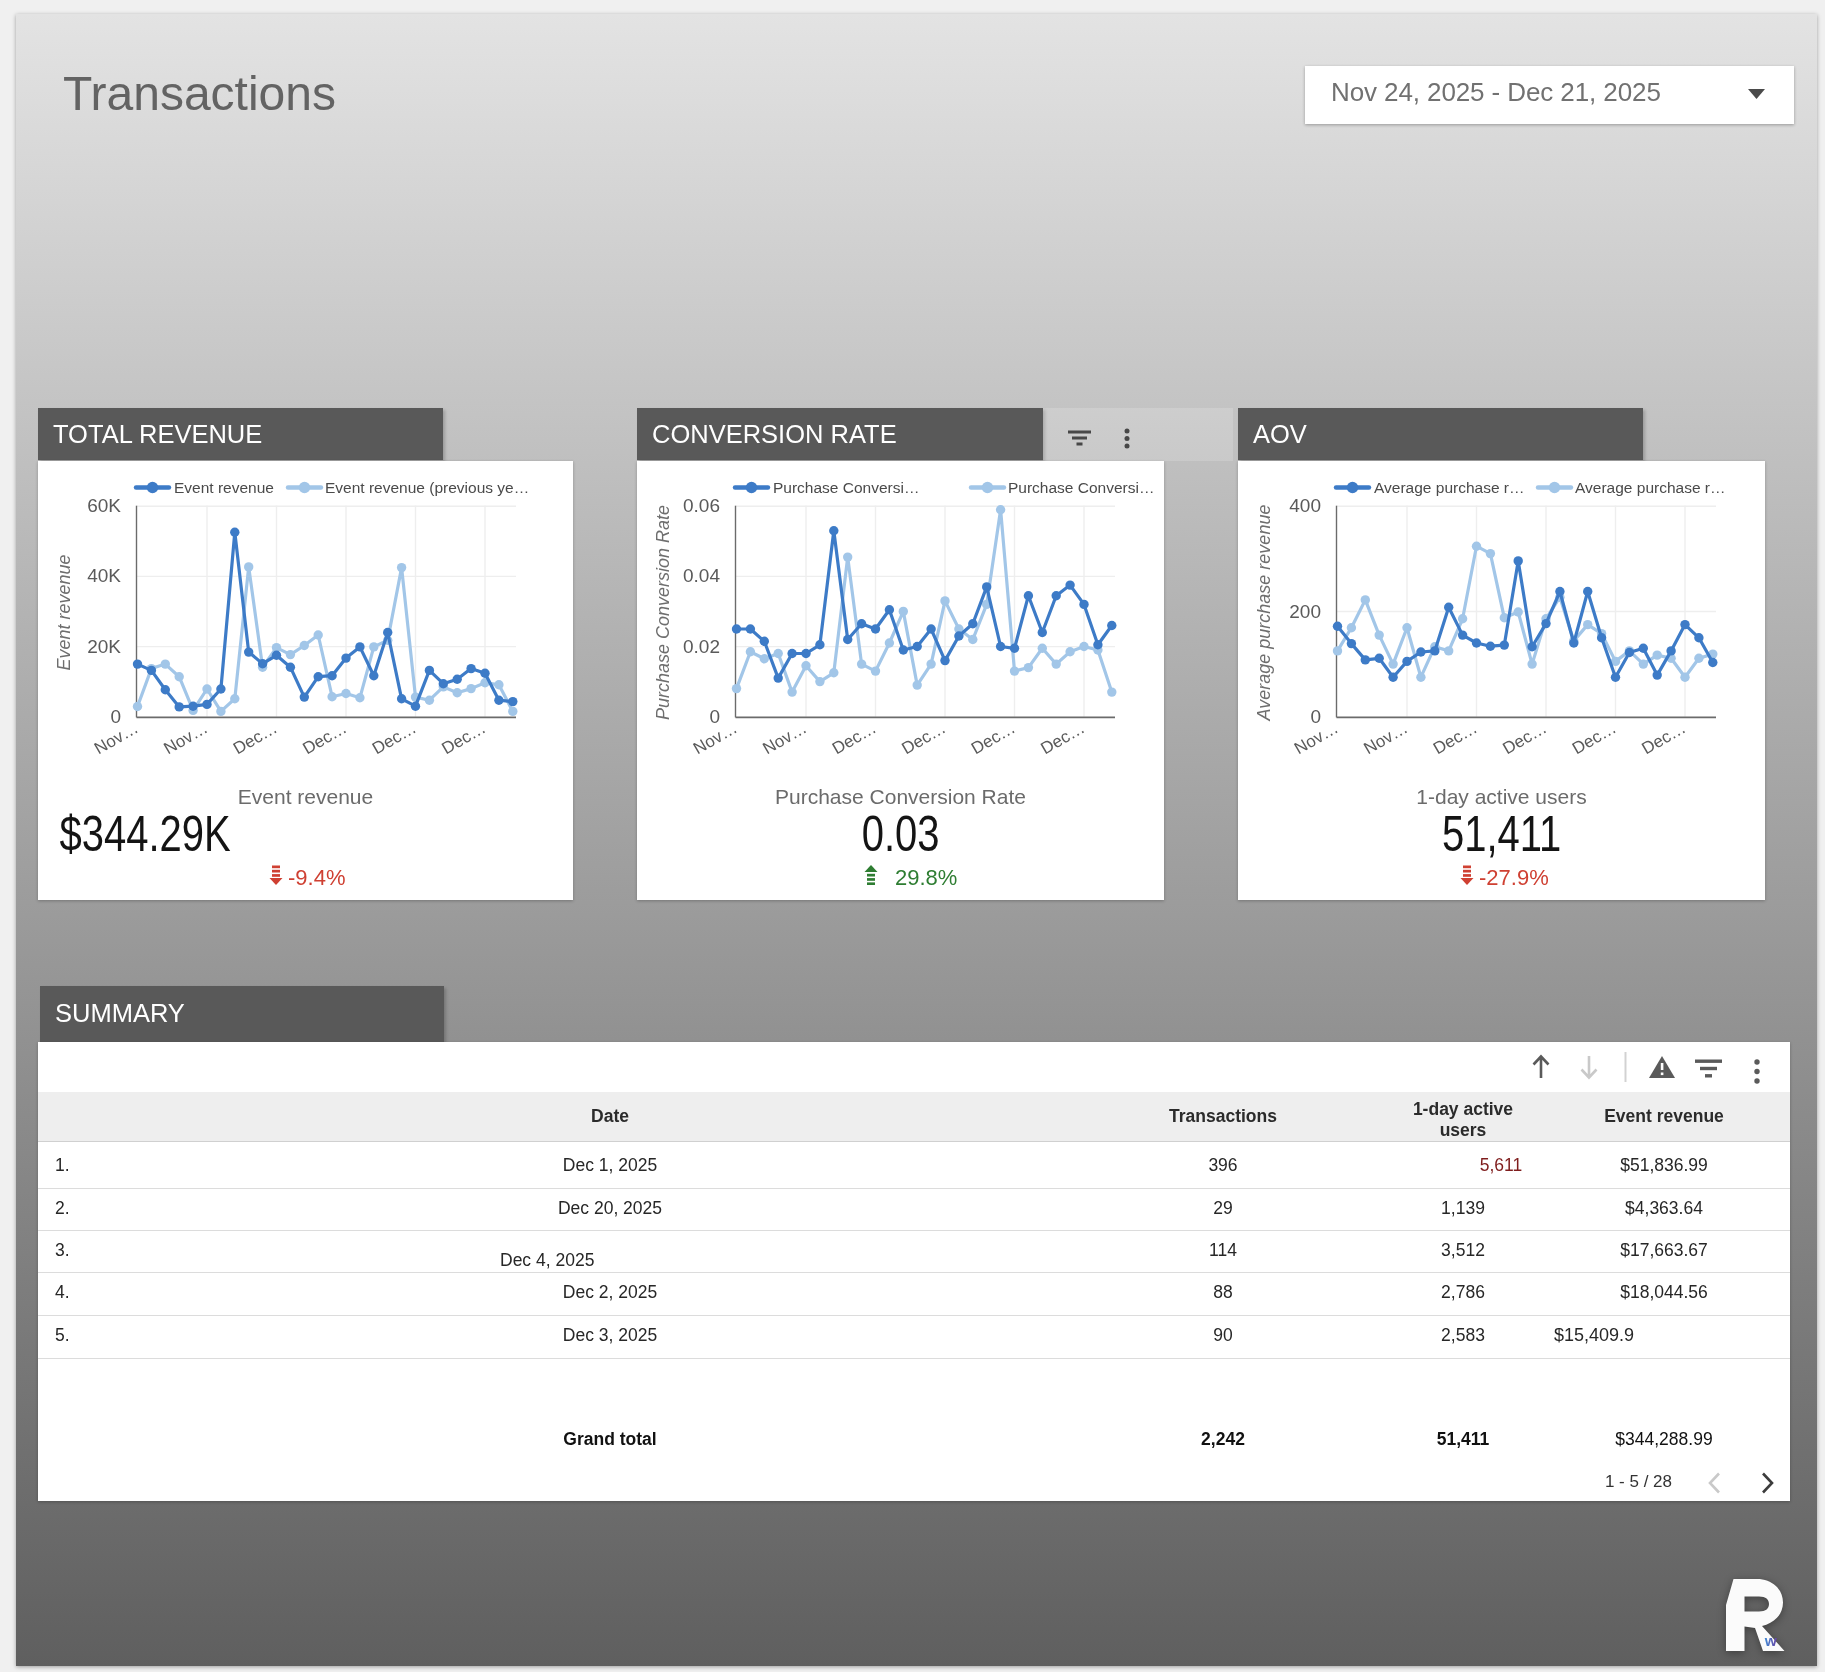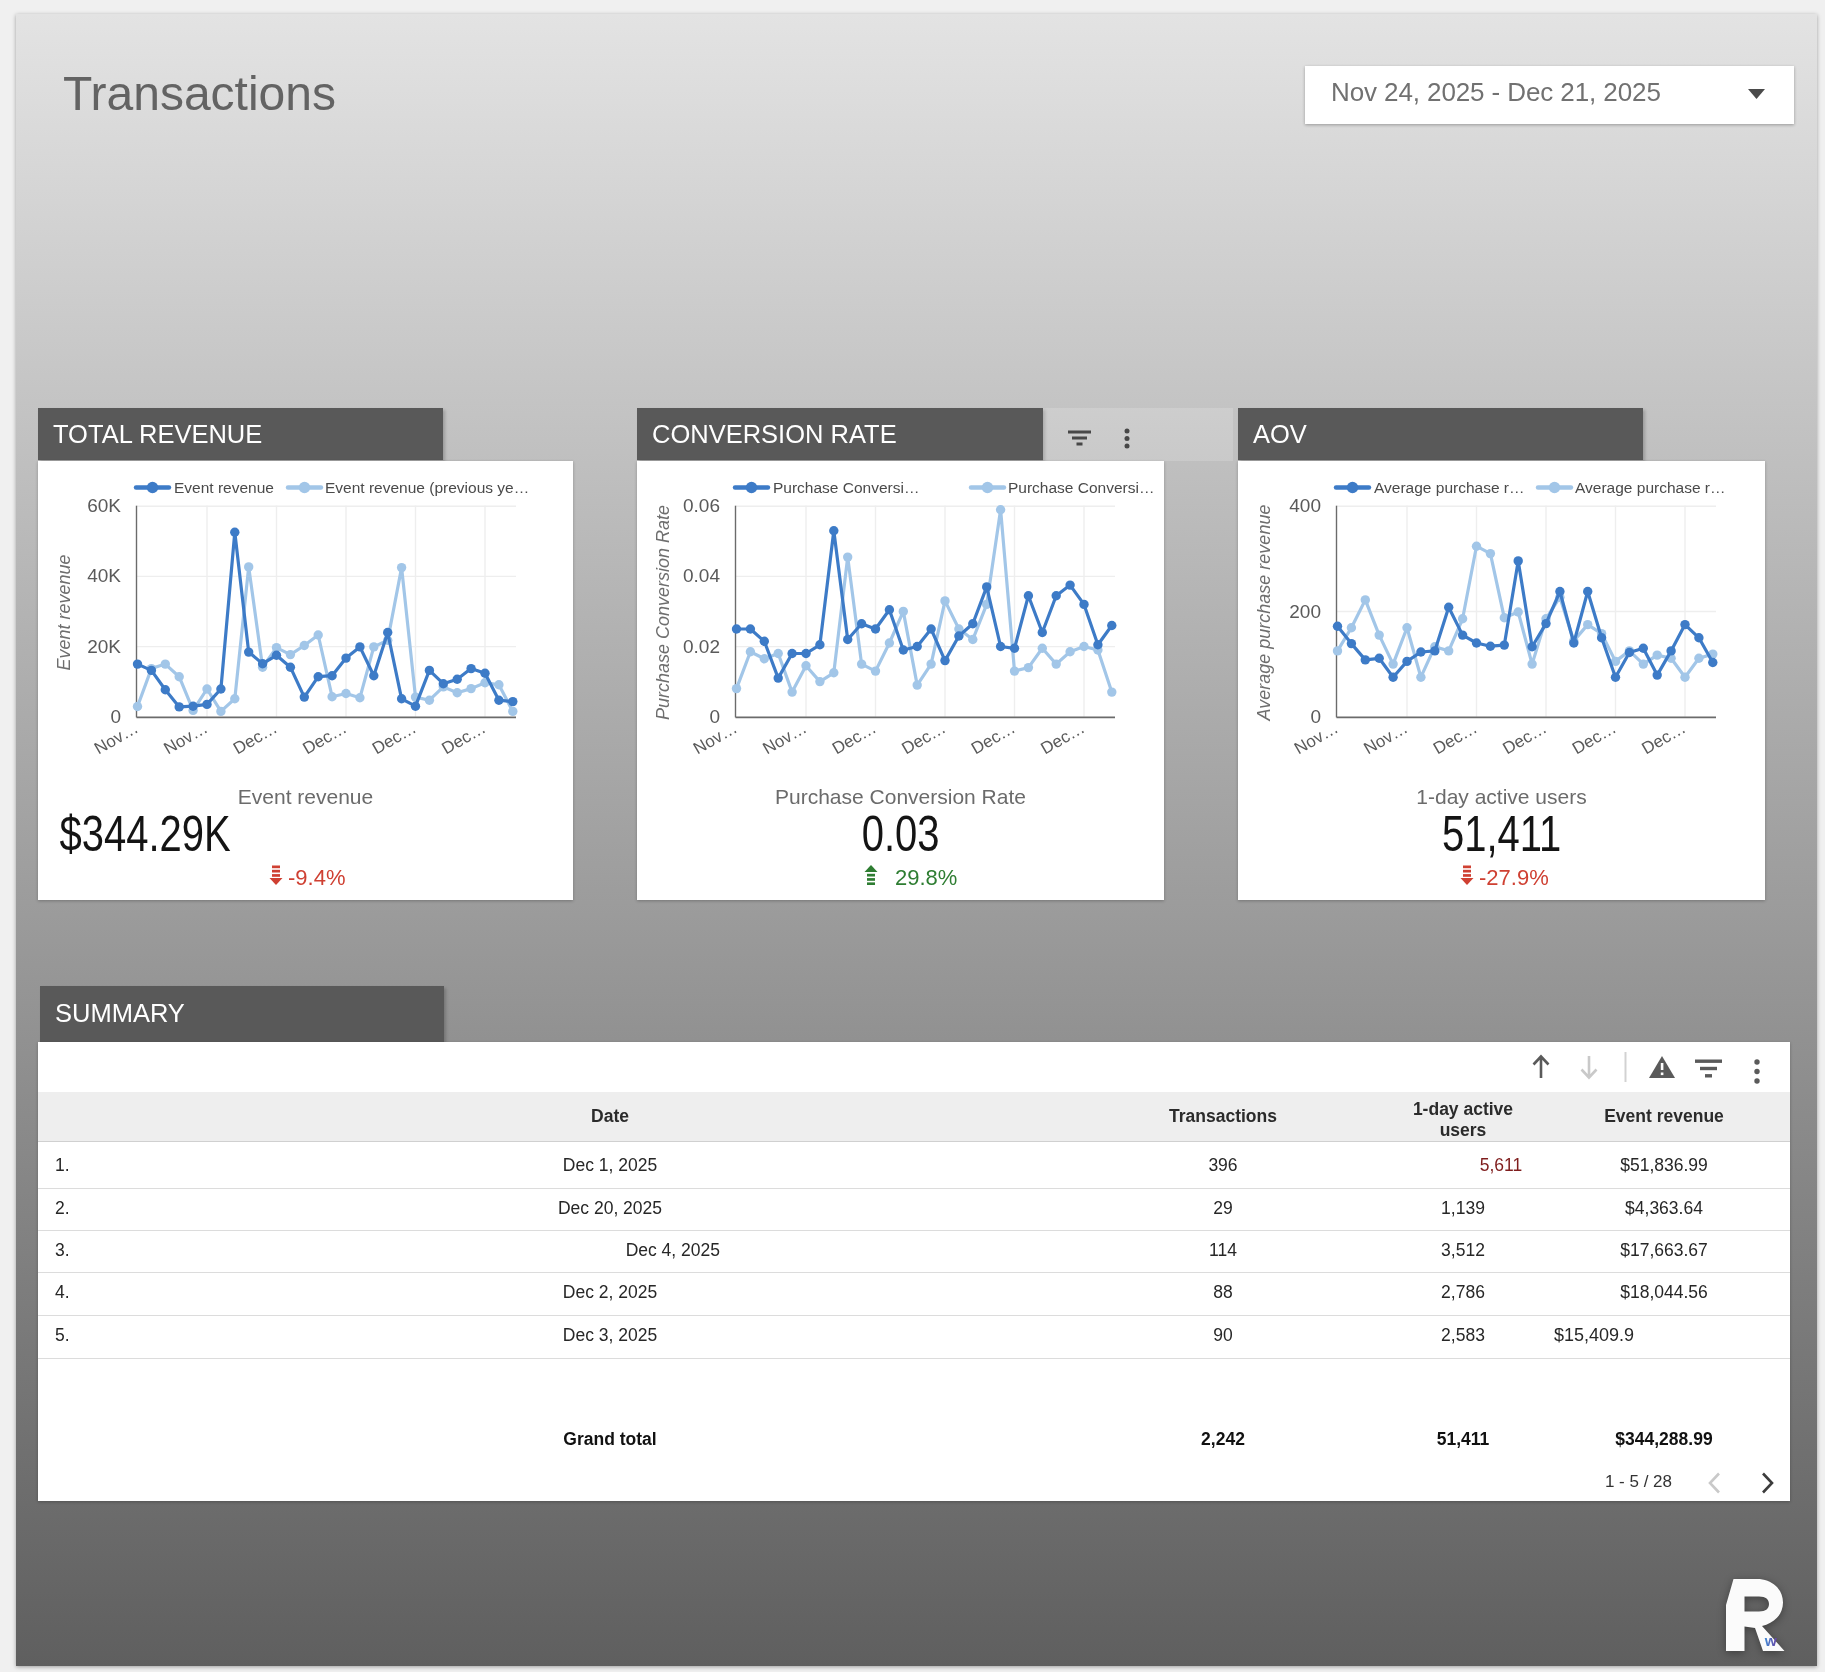--- a/index.html
+++ b/index.html
@@ -352,41 +352,41 @@
       <div style="position:absolute;font-size:17.5px;color:#7f1d1d;left:1363px;top:113px;width:200px;text-align:center">5,611</div>
       <div style="position:absolute;font-size:17.5px;color:#272727;left:1516px;top:113px;width:220px;text-align:center">$51,836.99</div>
       <div style="position:absolute;left:0;top:146px;width:1752px;height:1px;background:#dcdcdc"></div>
       <div style="position:absolute;font-size:17.5px;color:#272727;left:17px;top:156px">2.</div>
       <div style="position:absolute;font-size:17.5px;color:#272727;left:462px;top:156px;width:220px;text-align:center">Dec 20, 2025</div>
       <div style="position:absolute;font-size:17.5px;color:#272727;left:1085px;top:156px;width:200px;text-align:center">29</div>
       <div style="position:absolute;font-size:17.5px;color:#272727;left:1325px;top:156px;width:200px;text-align:center">1,139</div>
       <div style="position:absolute;font-size:17.5px;color:#272727;left:1516px;top:156px;width:220px;text-align:center">$4,363.64</div>
       <div style="position:absolute;left:0;top:188px;width:1752px;height:1px;background:#dcdcdc"></div>
       <div style="position:absolute;font-size:17.5px;color:#272727;left:17px;top:198px">3.</div>
-      <div style="position:absolute;font-size:17.5px;color:#272727;left:462px;top:198px;width:220px;text-align:right">Dec 4, 2025</div>
+      <div style="position:absolute;font-size:17.5px;color:#272727;left:462px;top:208px;width:220px;text-align:left">Dec 4, 2025</div>
       <div style="position:absolute;font-size:17.5px;color:#272727;left:1085px;top:198px;width:200px;text-align:center">114</div>
       <div style="position:absolute;font-size:17.5px;color:#272727;left:1325px;top:198px;width:200px;text-align:center">3,512</div>
       <div style="position:absolute;font-size:17.5px;color:#272727;left:1516px;top:198px;width:220px;text-align:center">$17,663.67</div>
       <div style="position:absolute;left:0;top:230px;width:1752px;height:1px;background:#dcdcdc"></div>
       <div style="position:absolute;font-size:17.5px;color:#272727;left:17px;top:240px">4.</div>
       <div style="position:absolute;font-size:17.5px;color:#272727;left:462px;top:240px;width:220px;text-align:center">Dec 2, 2025</div>
       <div style="position:absolute;font-size:17.5px;color:#272727;left:1085px;top:240px;width:200px;text-align:center">88</div>
       <div style="position:absolute;font-size:17.5px;color:#272727;left:1325px;top:240px;width:200px;text-align:center">2,786</div>
       <div style="position:absolute;font-size:17.5px;color:#272727;left:1516px;top:240px;width:220px;text-align:center">$18,044.56</div>
       <div style="position:absolute;left:0;top:273px;width:1752px;height:1px;background:#dcdcdc"></div>
       <div style="position:absolute;font-size:17.5px;color:#272727;left:17px;top:283px">5.</div>
       <div style="position:absolute;font-size:17.5px;color:#272727;left:462px;top:283px;width:220px;text-align:center">Dec 3, 2025</div>
       <div style="position:absolute;font-size:17.5px;color:#272727;left:1085px;top:283px;width:200px;text-align:center">90</div>
       <div style="position:absolute;font-size:17.5px;color:#272727;left:1325px;top:283px;width:200px;text-align:center">2,583</div>
       <div style="position:absolute;font-size:18px;color:#272727;left:1516px;top:283px;width:220px;">$15,409.9</div>
       <div style="position:absolute;left:0;top:316px;width:1752px;height:1px;background:#dcdcdc"></div>
       <div style="position:absolute;font-weight:bold;font-size:17.5px;color:#111;left:462px;top:387px;width:220px;text-align:center">Grand total</div>
       <div style="position:absolute;font-weight:bold;font-size:17.5px;color:#111;left:1085px;top:387px;width:200px;text-align:center">2,242</div>
       <div style="position:absolute;font-weight:bold;font-size:17.5px;color:#111;left:1325px;top:387px;width:200px;text-align:center">51,411</div>
-      <div style="position:absolute;font-weight:bold;font-size:17.5px;color:#111;left:1516px;top:387px;width:220px;text-align:center">$344,288.99</div>
+      <div style="position:absolute;font-weight:normal;font-size:17.5px;color:#111;left:1516px;top:387px;width:220px;text-align:center">$344,288.99</div>
       <div style="position:absolute;left:1434px;top:430px;width:200px;text-align:right;font-size:17px;color:#333">1 - 5 / 28</div>
       <svg style="position:absolute;left:1660px;top:428px" width="80" height="26" viewBox="0 0 80 26">
         <path d="M21,3.5 L12,13 L21,22.5" stroke="#c9c9c9" stroke-width="2.6" fill="none"></path>
         <path d="M65,3.5 L74,13 L65,22.5" stroke="#3c3c3c" stroke-width="2.6" fill="none"></path>
       </svg>
     </div>
   <svg style="position:absolute;left:1698px;top:1556px;filter:drop-shadow(0 2px 4px rgba(0,0,0,0.35))" width="90" height="90" viewBox="0 0 90 90">
       <defs>
         <linearGradient id="wg" x1="0" y1="0" x2="1" y2="0">
           <stop offset="0" stop-color="#3e8fd8"></stop>

